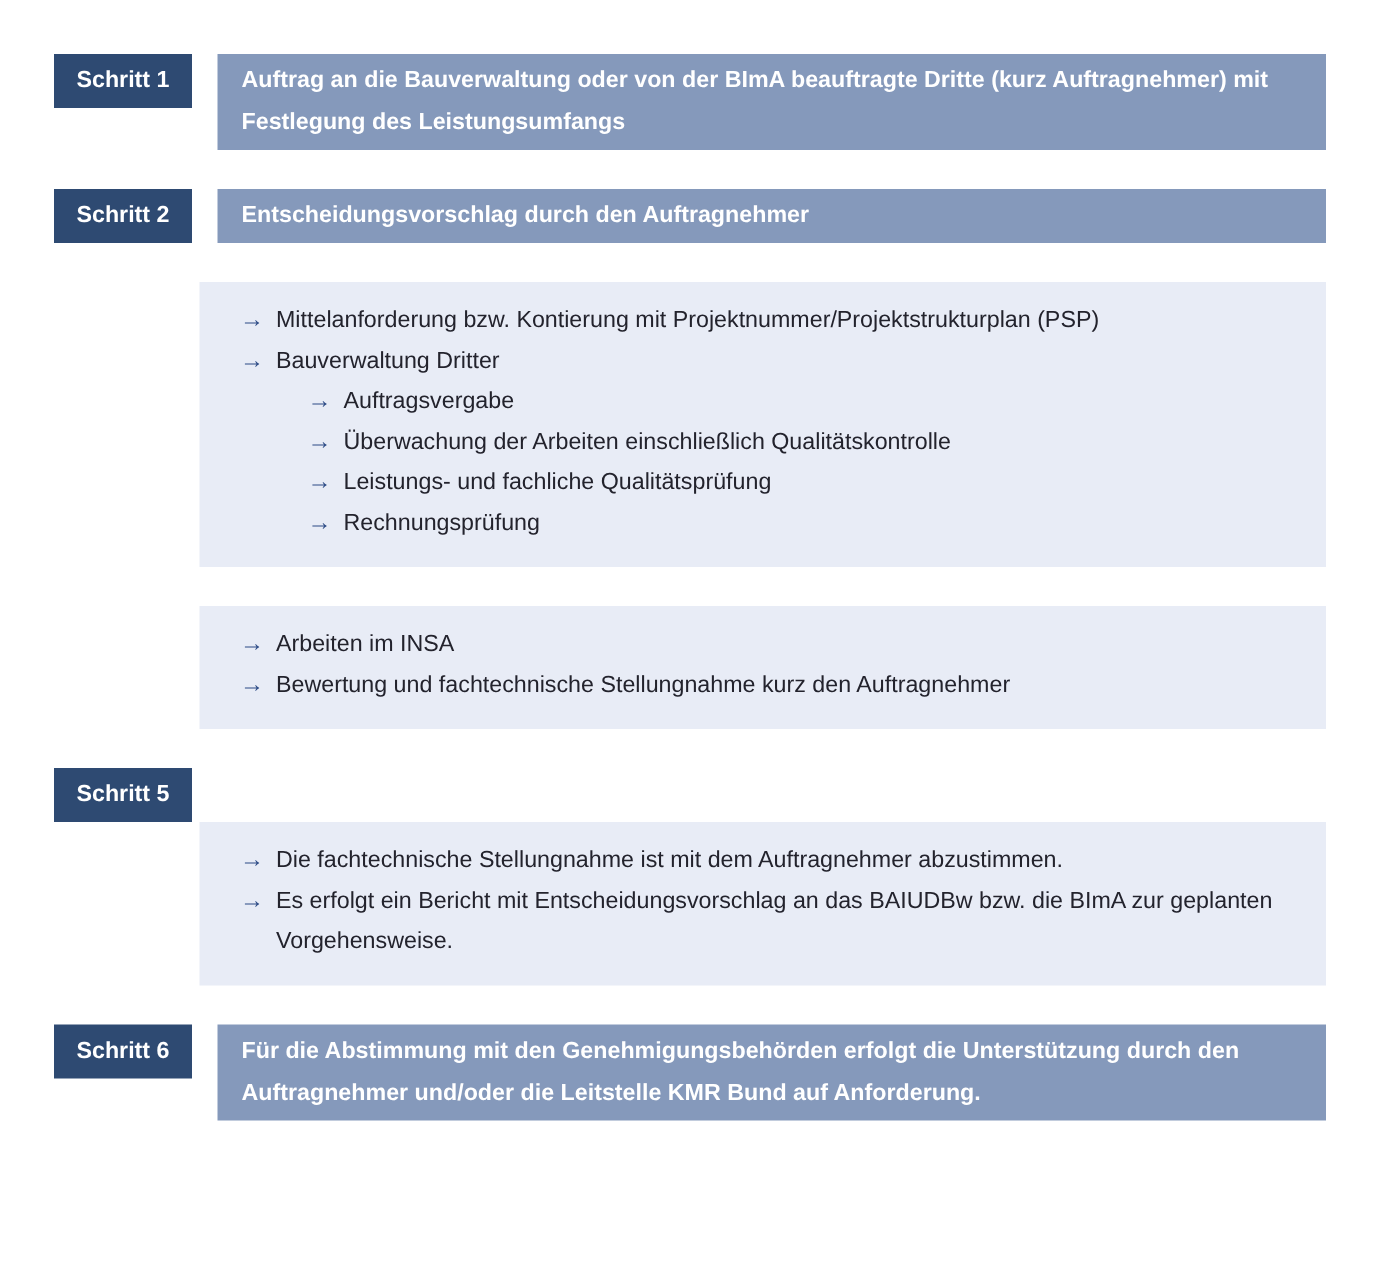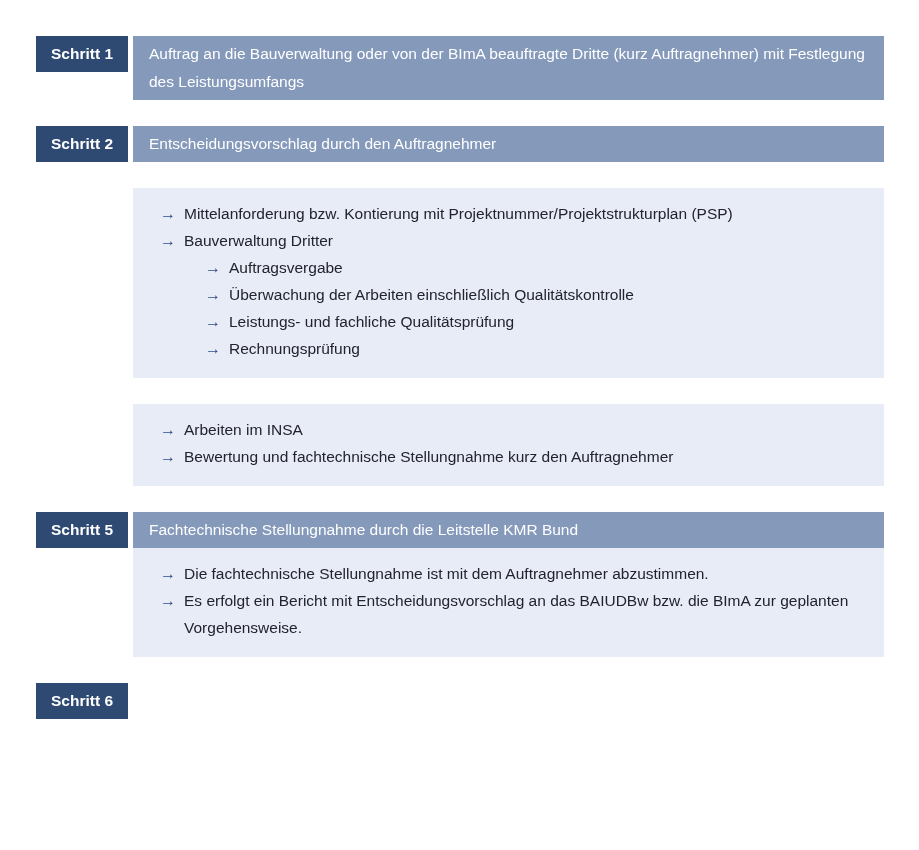--- a/index.html
+++ b/index.html
@@ -40,24 +40,25 @@
     align-items: center;
     justify-content: center;
     margin-right: 5px;
   }
   .step-title {
     flex: 1;
     box-sizing: border-box;
     min-height: 36px;
     background: var(--header-bg, #8599bb);
     color: var(--header-text, #ffffff);
-    font-weight: normal;
+    font-weight: bold;
     font-size: 15.5px;
     line-height: 28px;
     padding: 4px 16px;
+    margin-left: 12px;
   }
   .step-content {
     margin-left: 97px;
     background: var(--content-bg, #e8ecf6);
     padding: 12px 20px 16px 0;
   }
   .list-item {
     display: flex;
     align-items: flex-start;
     line-height: 27px;
@@ -138,35 +139,35 @@
   <div class="list-item level-1">
     <span class="arrow">→</span>
     <span>Bewertung und fachtechnische Stellungnahme kurz den Auftragnehmer</span>
   </div>
 </div>
   </div>
 
   <div class="step-row">
     <div class="step-head">
       <div class="step-label">Schritt 5</div>
-      <div class="step-title">Fachtechnische Stellungnahme durch die Leitstelle KMR Bund</div>
     </div>
     <div class="step-content">
   <div class="list-item level-1">
     <span class="arrow">→</span>
     <span>Die fachtechnische Stellungnahme ist mit dem Auftragnehmer abzustimmen.</span>
   </div>
 
   <div class="list-item level-1">
     <span class="arrow">→</span>
     <span>Es erfolgt ein Bericht mit Entscheidungsvorschlag an das BAIUDBw bzw. die BImA zur geplanten Vorgehensweise.</span>
   </div>
 </div>
   </div>
 
   <div class="step-row">
     <div class="step-head">
       <div class="step-label">Schritt 6</div>
+      <div class="step-title">Für die Abstimmung mit den Genehmigungsbehörden erfolgt die Unterstützung durch den Auftragnehmer und/oder die Leitstelle KMR Bund auf Anforderung.</div>
     </div>
 
   </div>
 </div>
 </div>
 
 </body></html>

